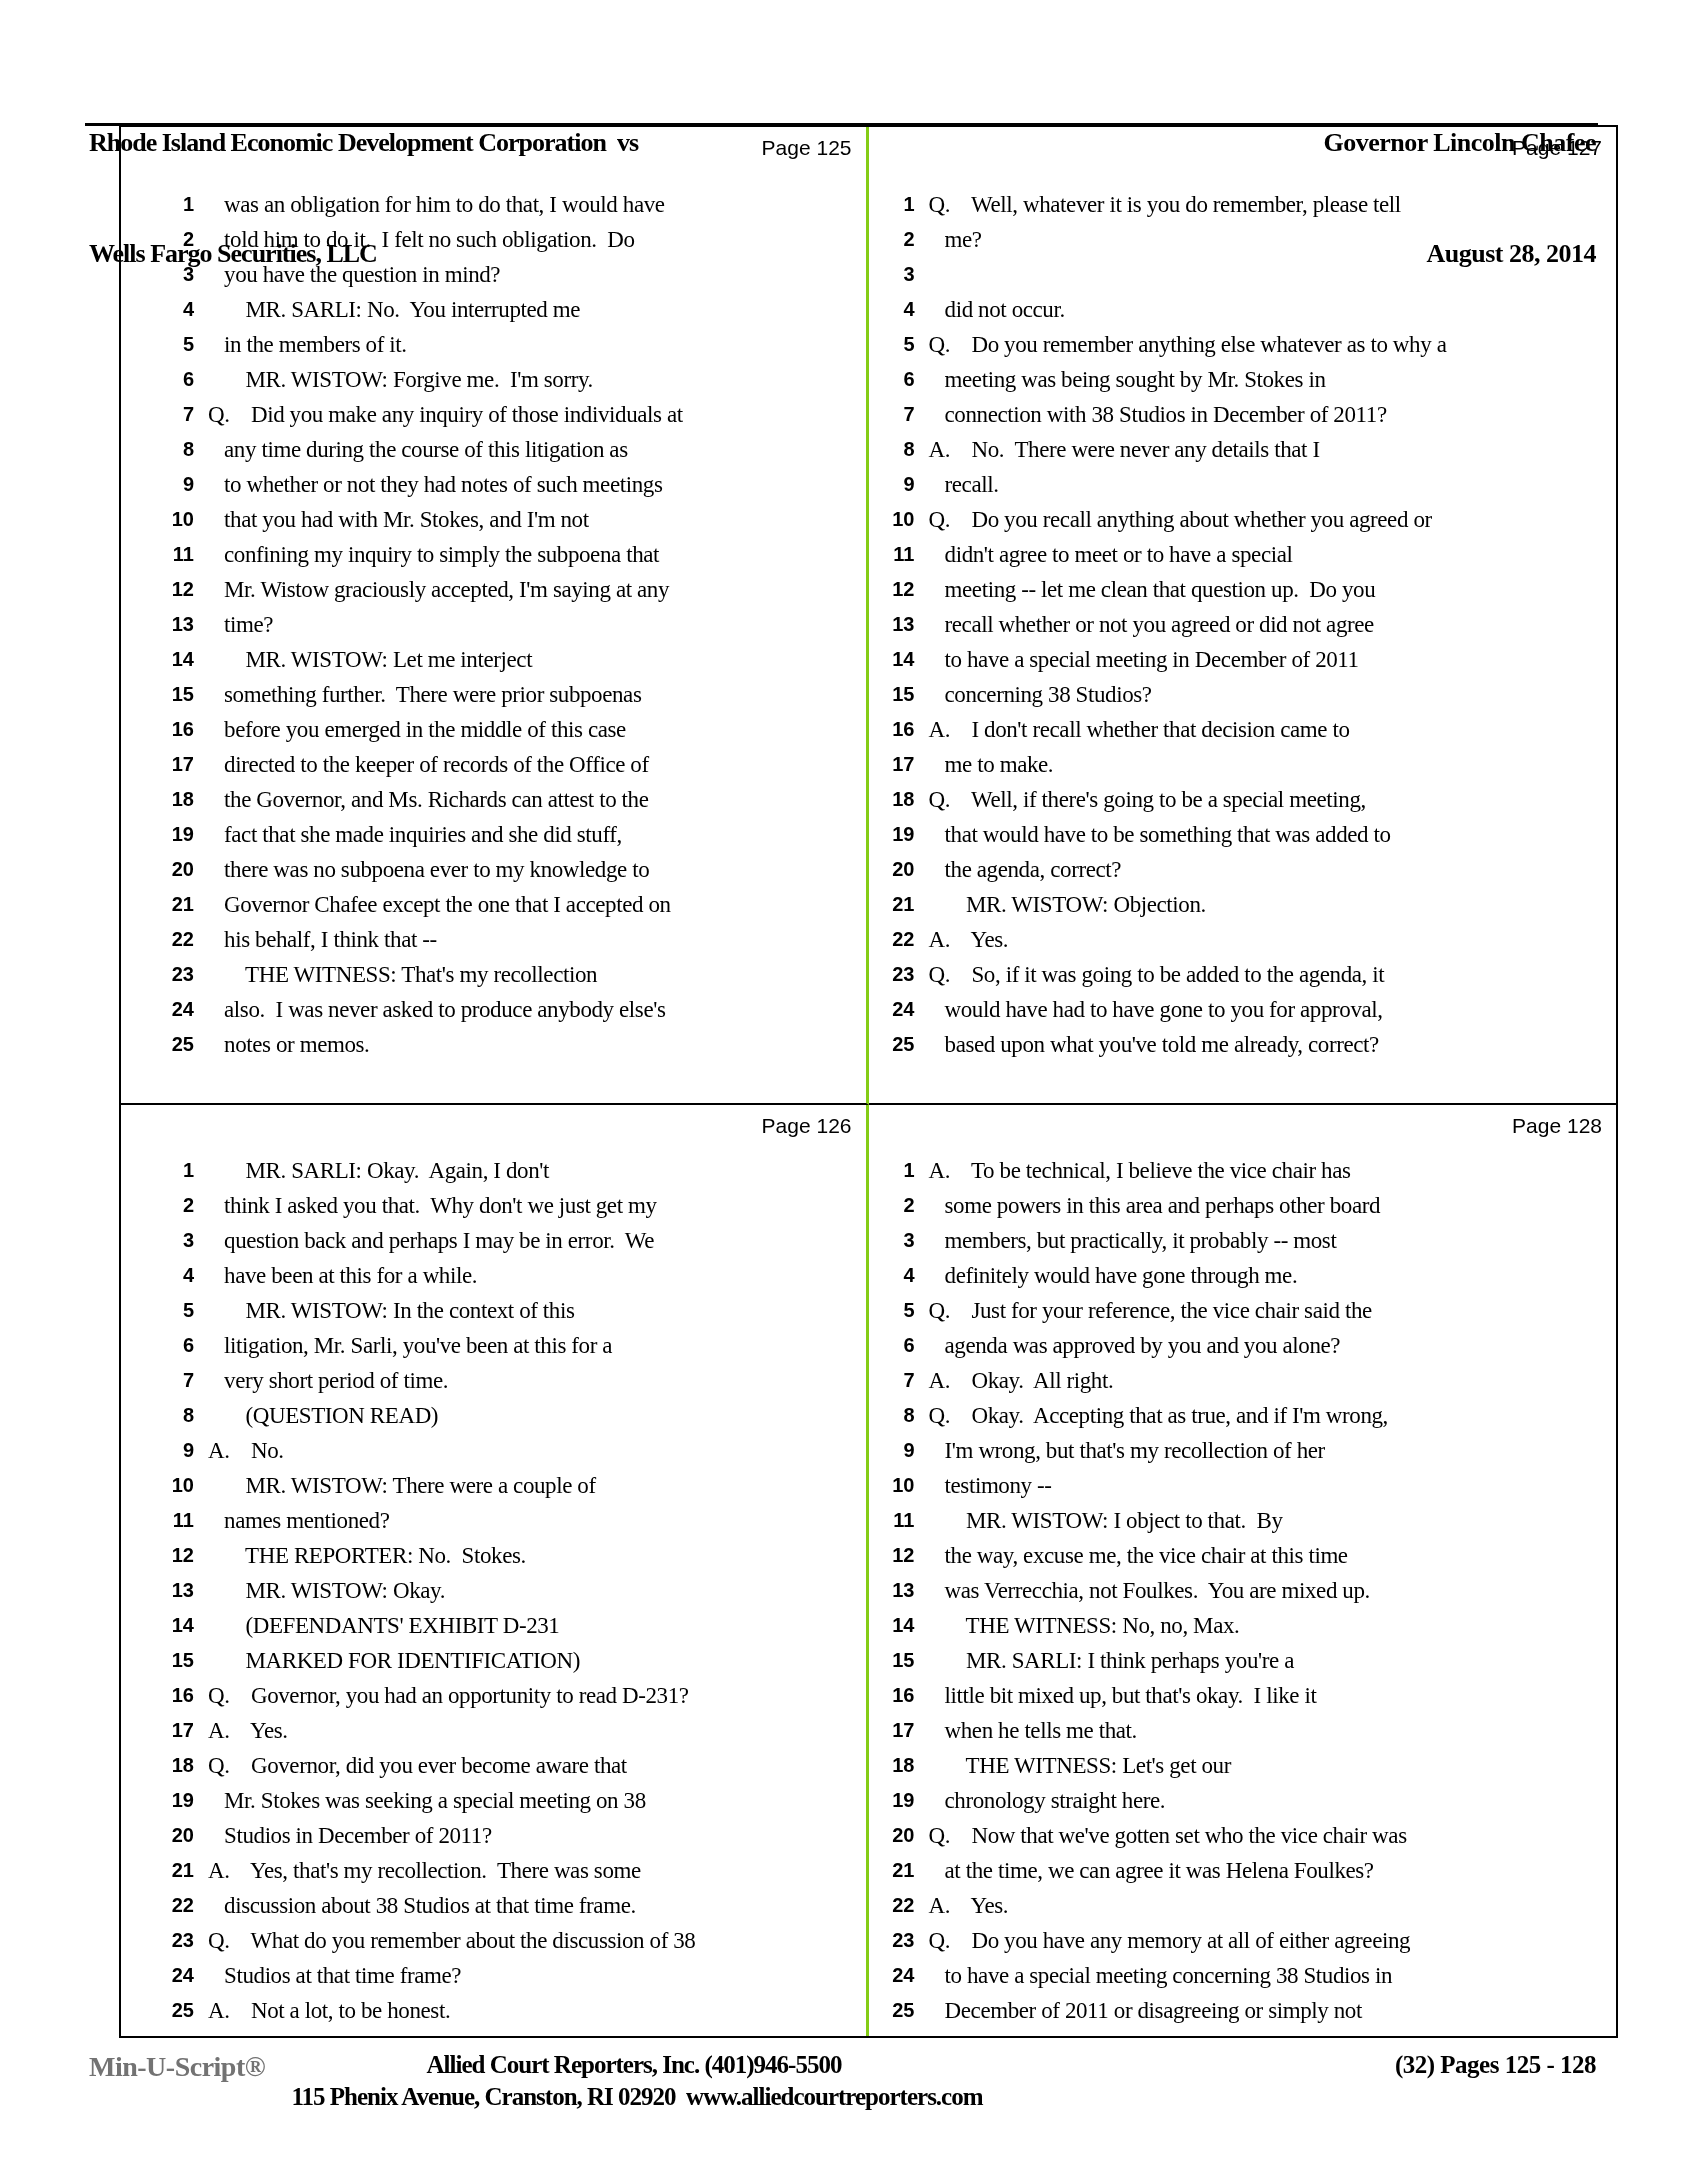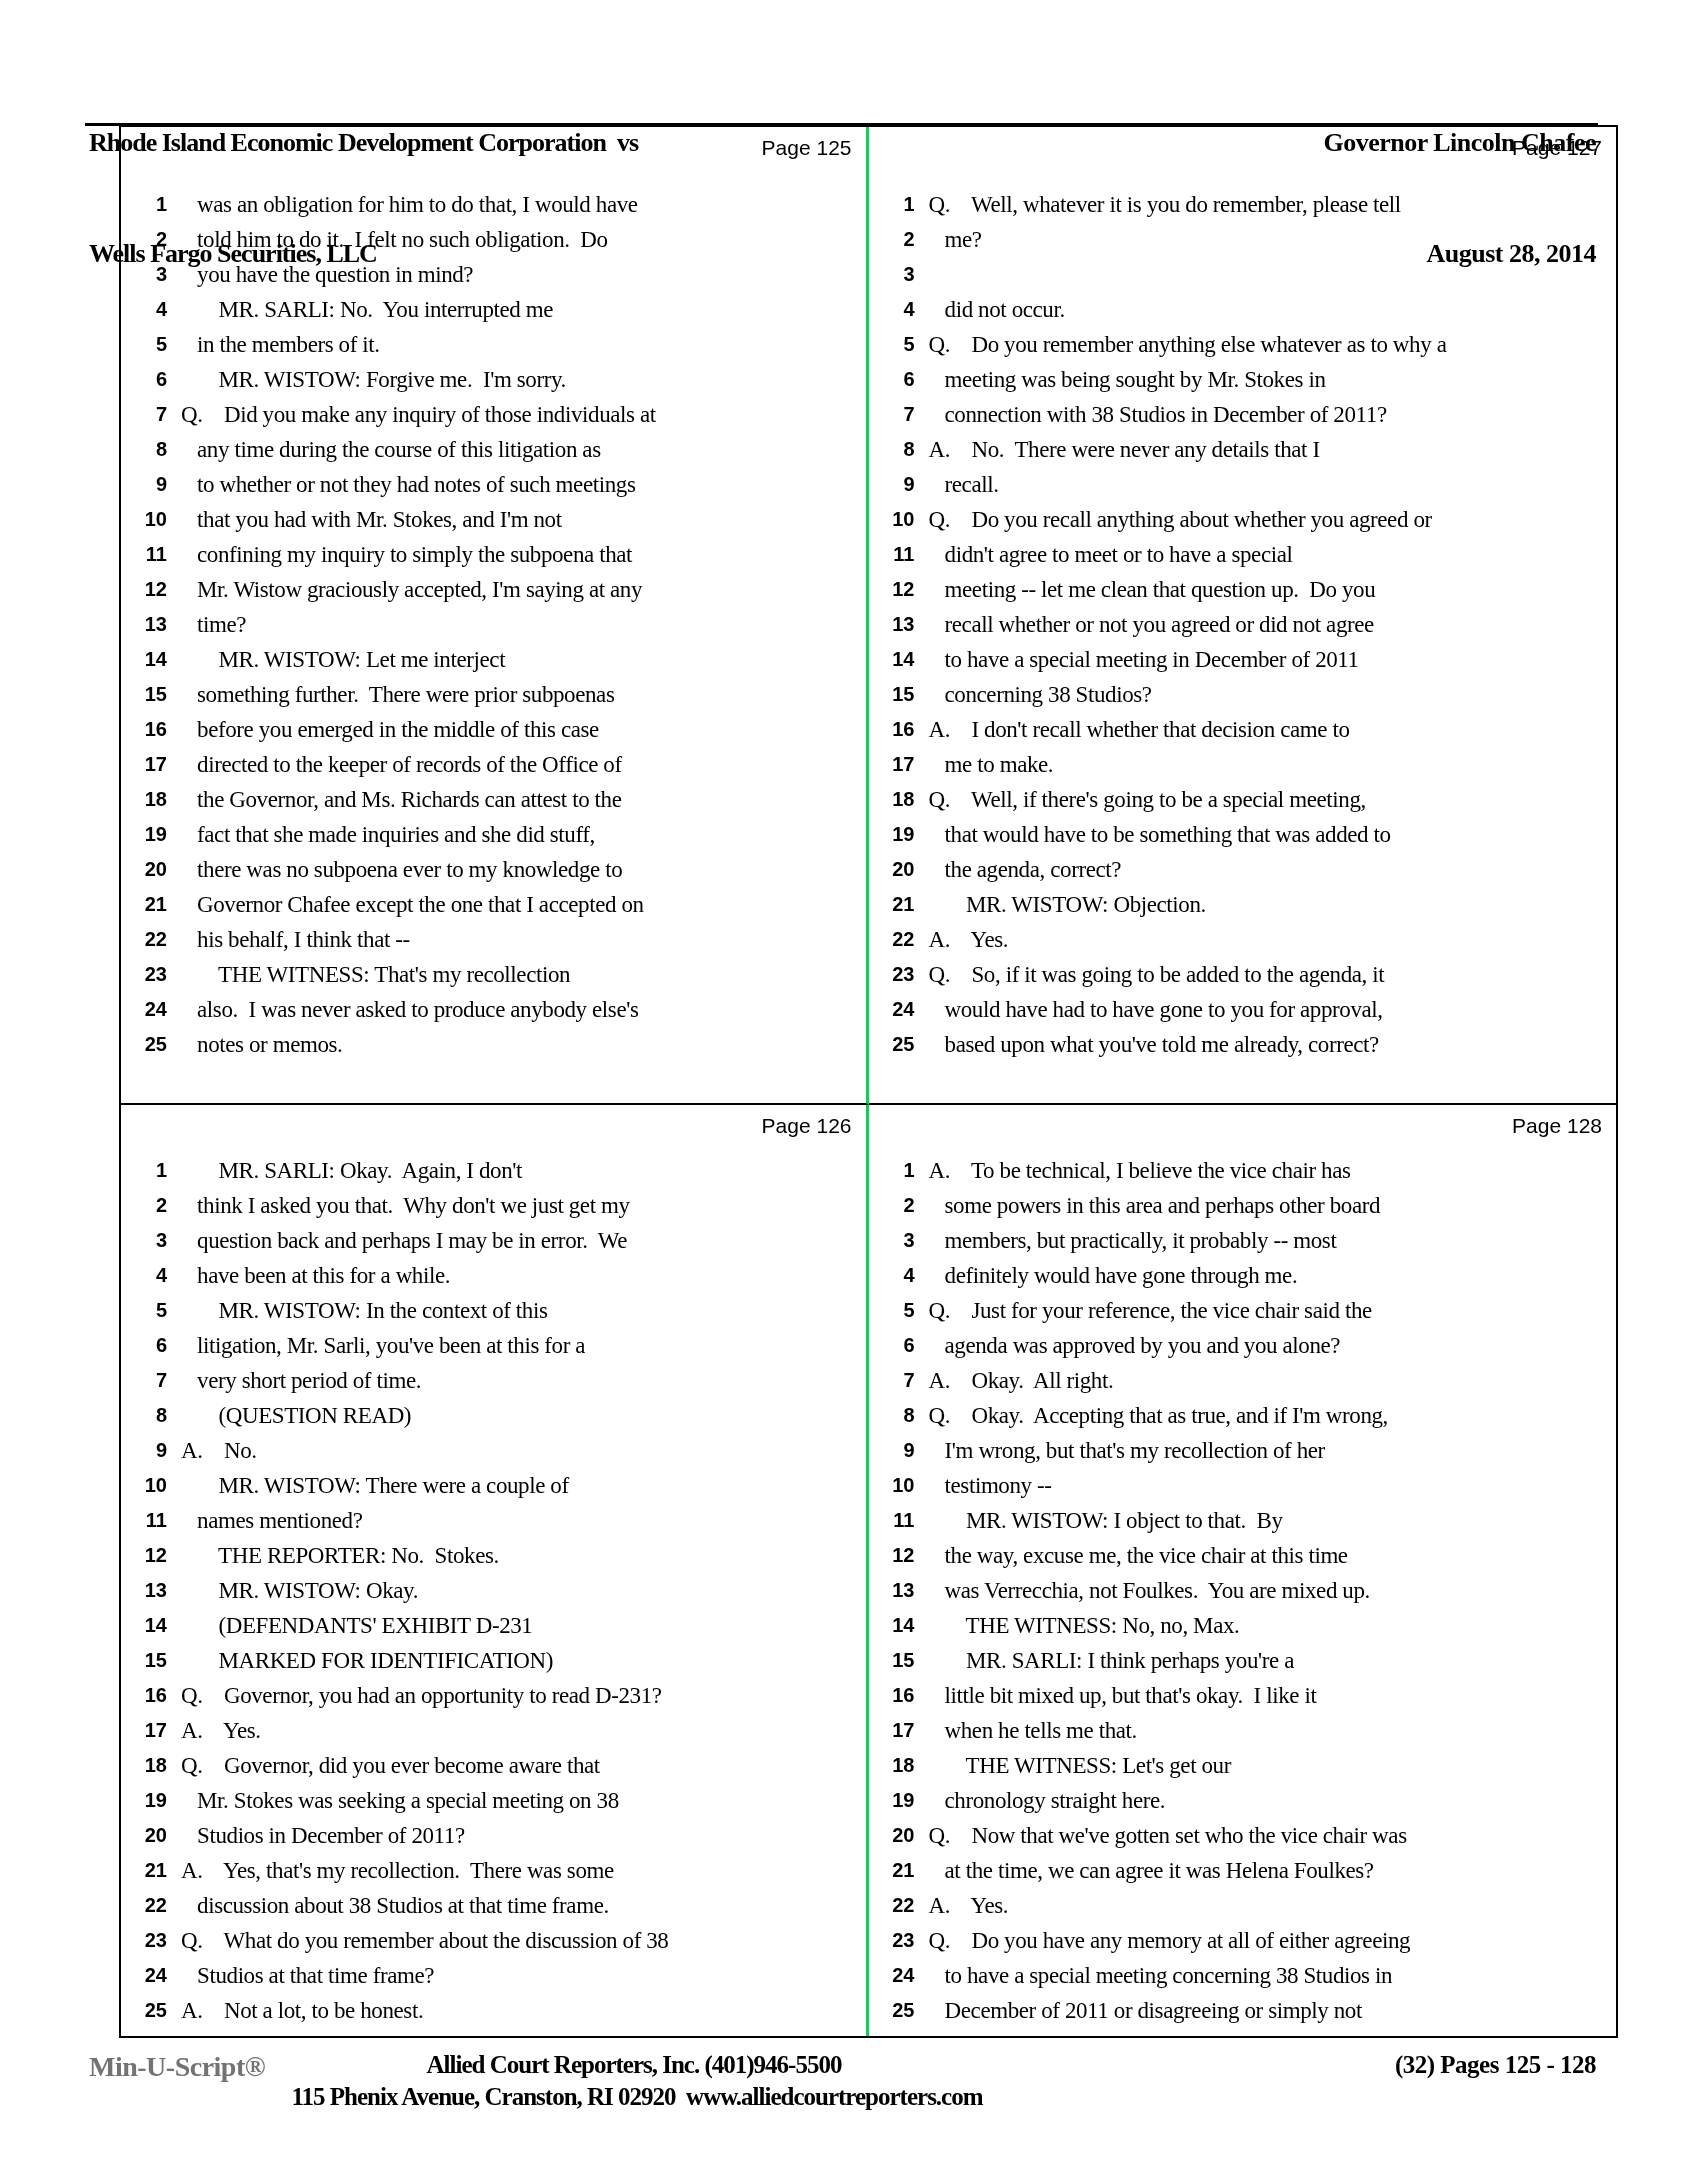--- a/index.html
+++ b/index.html
@@ -26,21 +26,21 @@
   .hrule{
     position:absolute;left:85px;top:123px;width:1513px;height:3px;background:#000;
   }
   
   .box{
     position:absolute;left:119px;top:125px;width:1499px;height:1913px;
     border:2px solid #000;box-sizing:border-box;
     display:grid;grid-template-columns:1fr 1fr;grid-template-rows:978px 1fr;
   }
   .quad{box-sizing:border-box;overflow:hidden;}
-  .quad.left{border-right:3px solid #22c55e;}
+  .quad.left{border-right:3px solid #84cc16;padding-left:27px;}
   .quad.top{border-bottom:2px solid #000;}
   .plabel{
     text-align:right;
     font-family:"Liberation Sans",sans-serif;
     font-size:21px;line-height:28px;
     padding:7px 14px 0 0;height:34px;box-sizing:border-box;
   }
   .lines{margin-top:26px;}
   .quad.bottom .lines{margin-top:14px;}
   .tl{display:flex;height:35px;line-height:35px;font-size:23px;}

